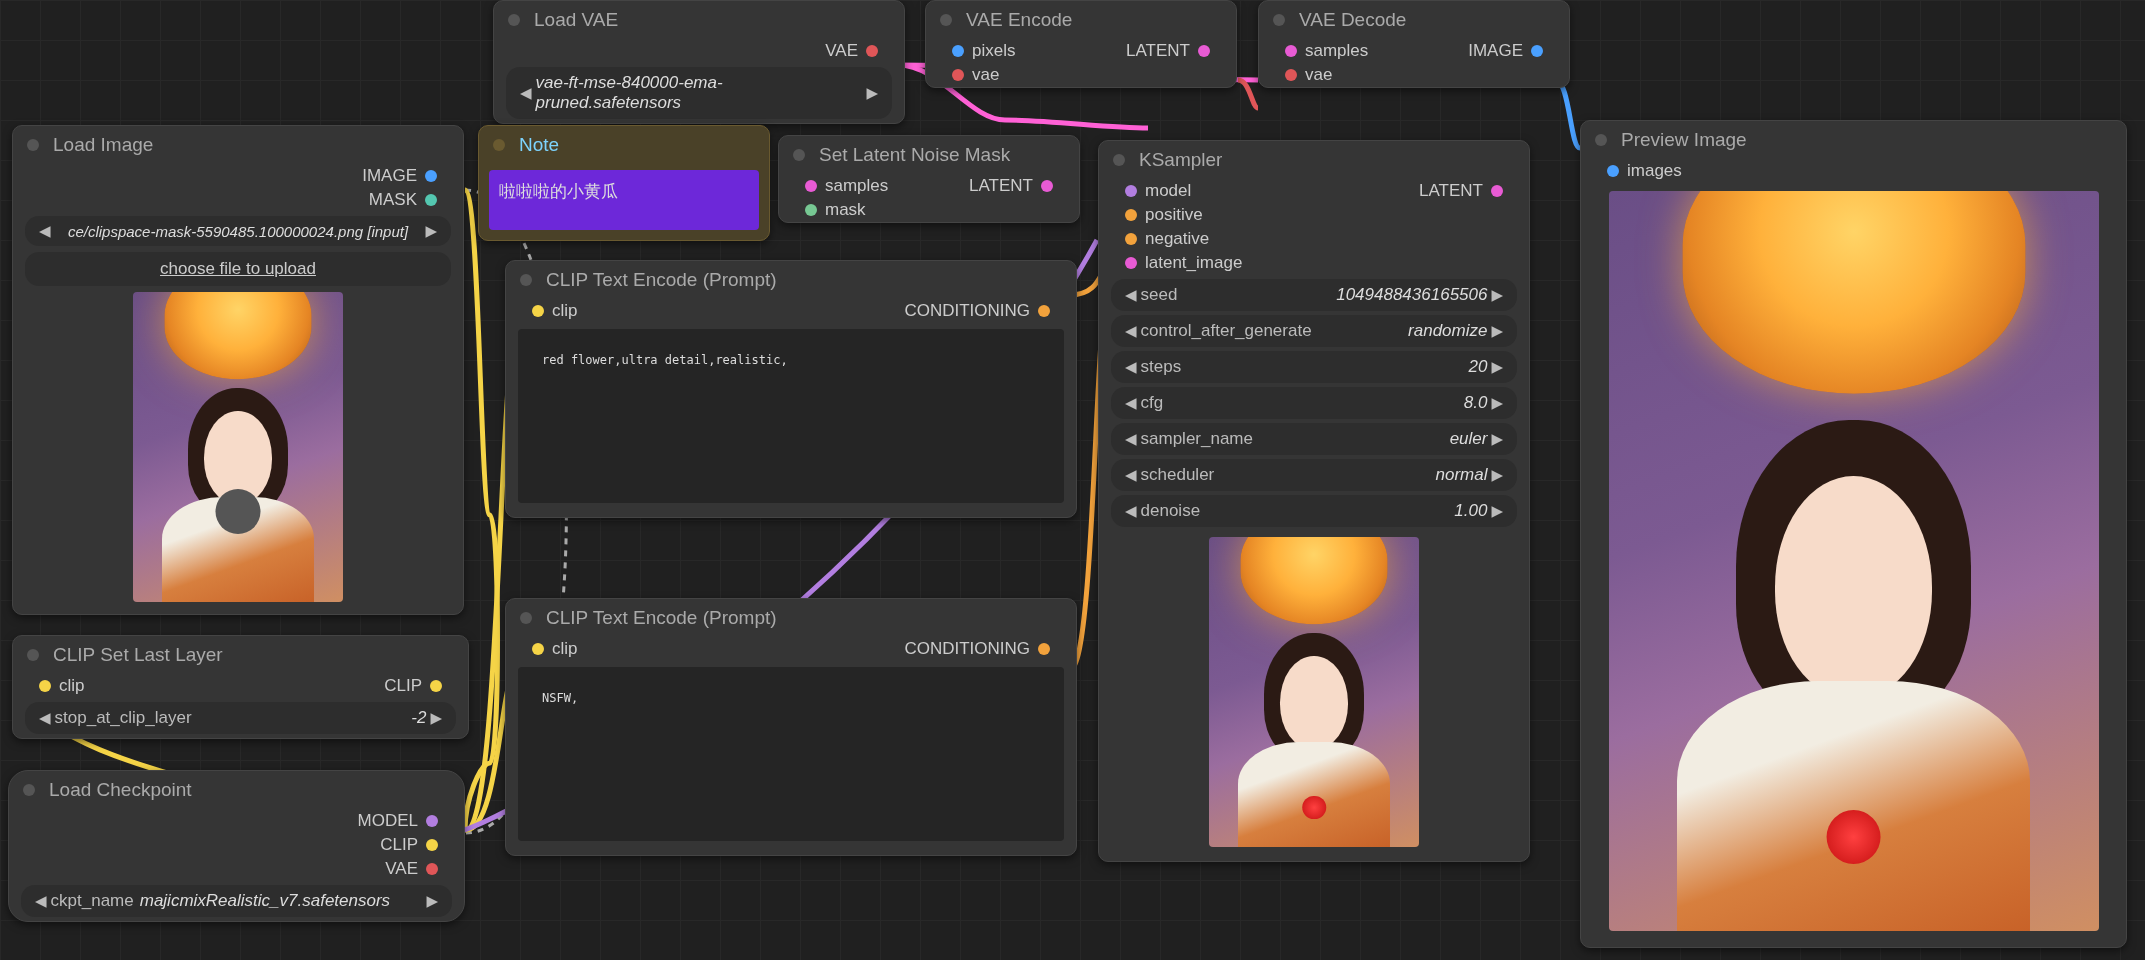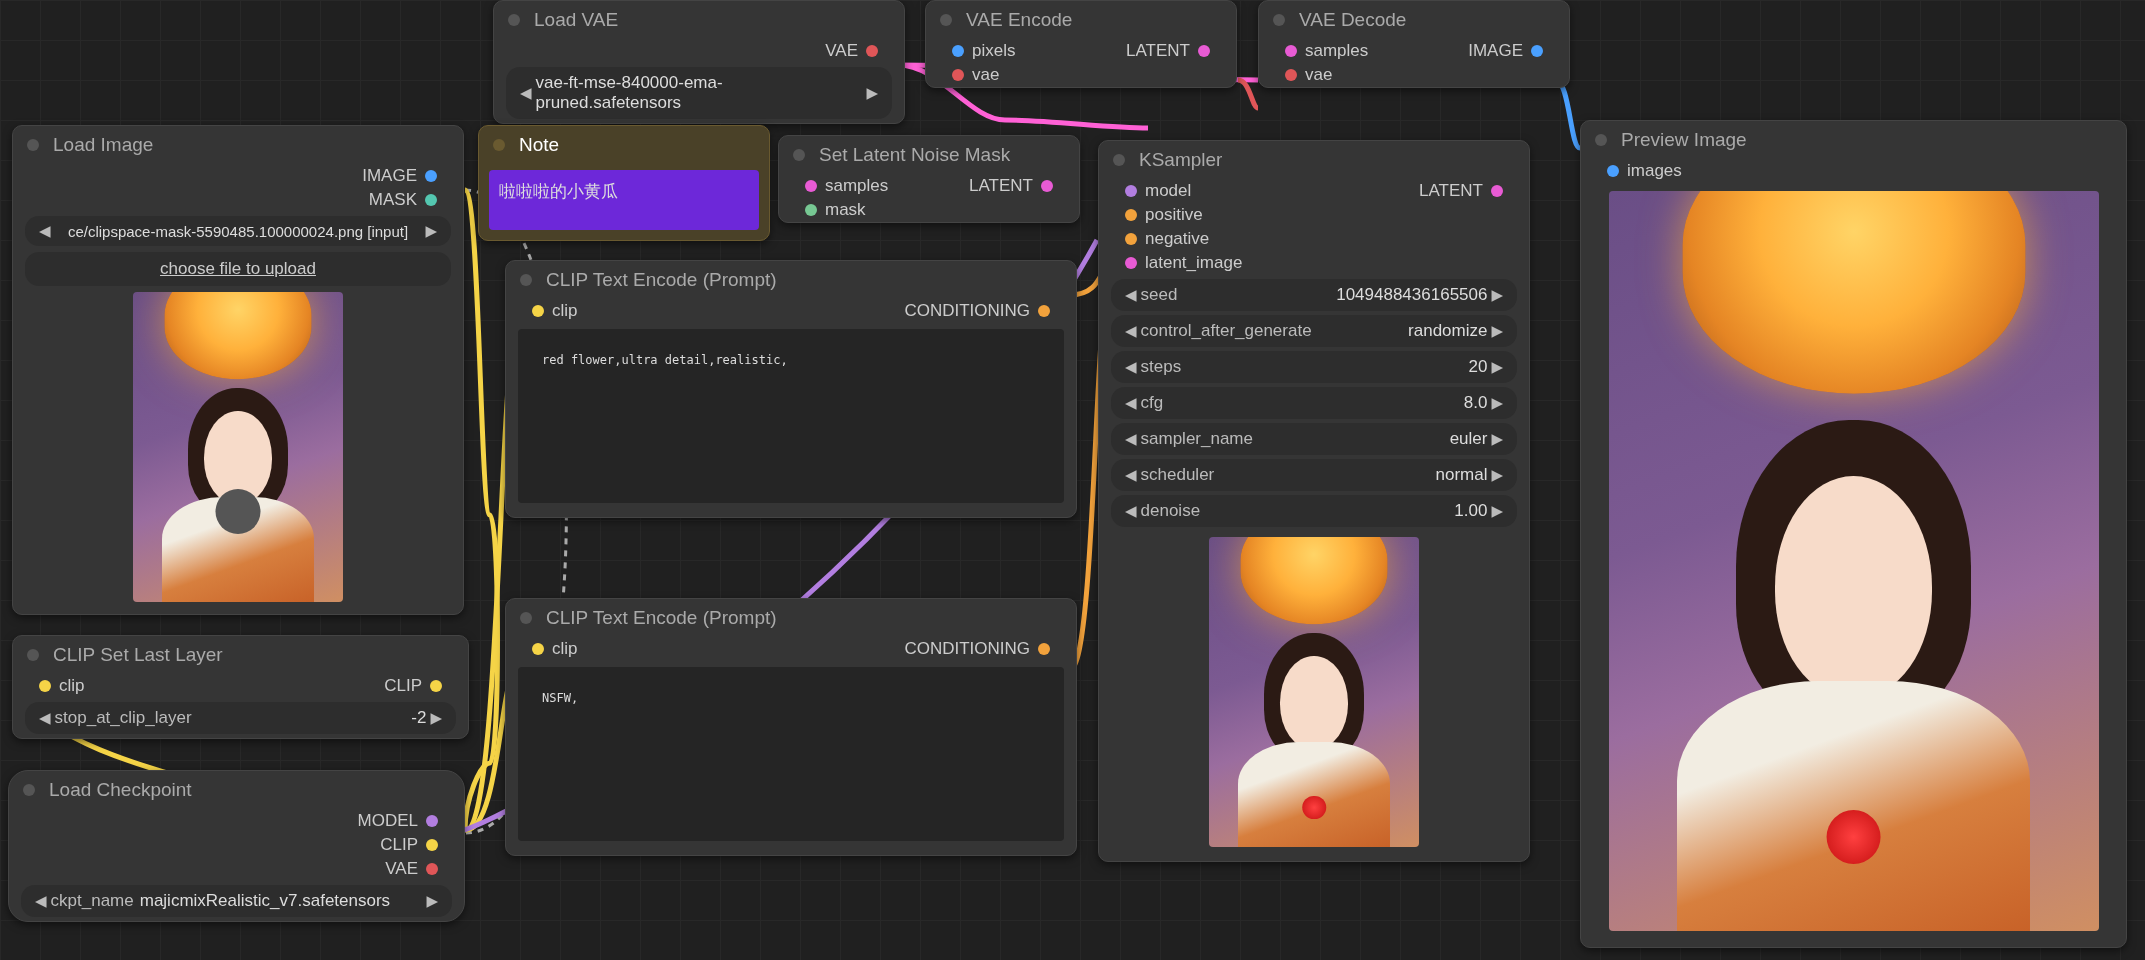--- a/index.html
+++ b/index.html
@@ -66,21 +66,21 @@
     background: #2d2d2d;
     border-radius: 14px;
     padding: 6px 10px;
     display:flex;
     align-items:center;
     justify-content:space-between;
     font-size: 17px;
   }
   .widget .tri { color:#bbb; font-size:15px; padding:0 4px; }
   .widget .label { color:#bbb; }
-  .widget .val { color:#ddd; }
+  .widget .val { color:#ddd;font-style:italic; }
   .btn {
     margin: 6px 12px;
     background:#2d2d2d;
     border-radius: 14px;
     text-align:center;
     padding:7px;
     font-size:17px;
     color:#ccc;
     text-decoration:underline;
   }
@@ -278,21 +278,21 @@
     <div class="girl">
         <div class="hair"></div>
         <div class="face"></div>
         <div class="robe"></div>
       </div>
     <div style="position:absolute; bottom:22%; left:50%; transform:translateX(-50%); width:45px; height:45px; border-radius:50%; background:#555;"></div>
   </div>
 </div>
 
 <div class="node" style="left:478px; top:125px; width:290px; background:#4a4128; border-color:#6a5a30;">
-  <div class="node-header" style="color:#ffffff;">
+  <div class="node-header" style="color:#7dd3fc;">
       <span class="dot" style="background:#6a5a30;"></span>
       <span>Note</span>
     </div>
   <div class="note-body">啦啦啦的小黄瓜</div>
 </div>
 
 <div class="node" style="left:778px; top:135px; width:300px;">
   <div class="node-header">
       <span class="dot"></span>
       <span>Set Latent Noise Mask</span>

